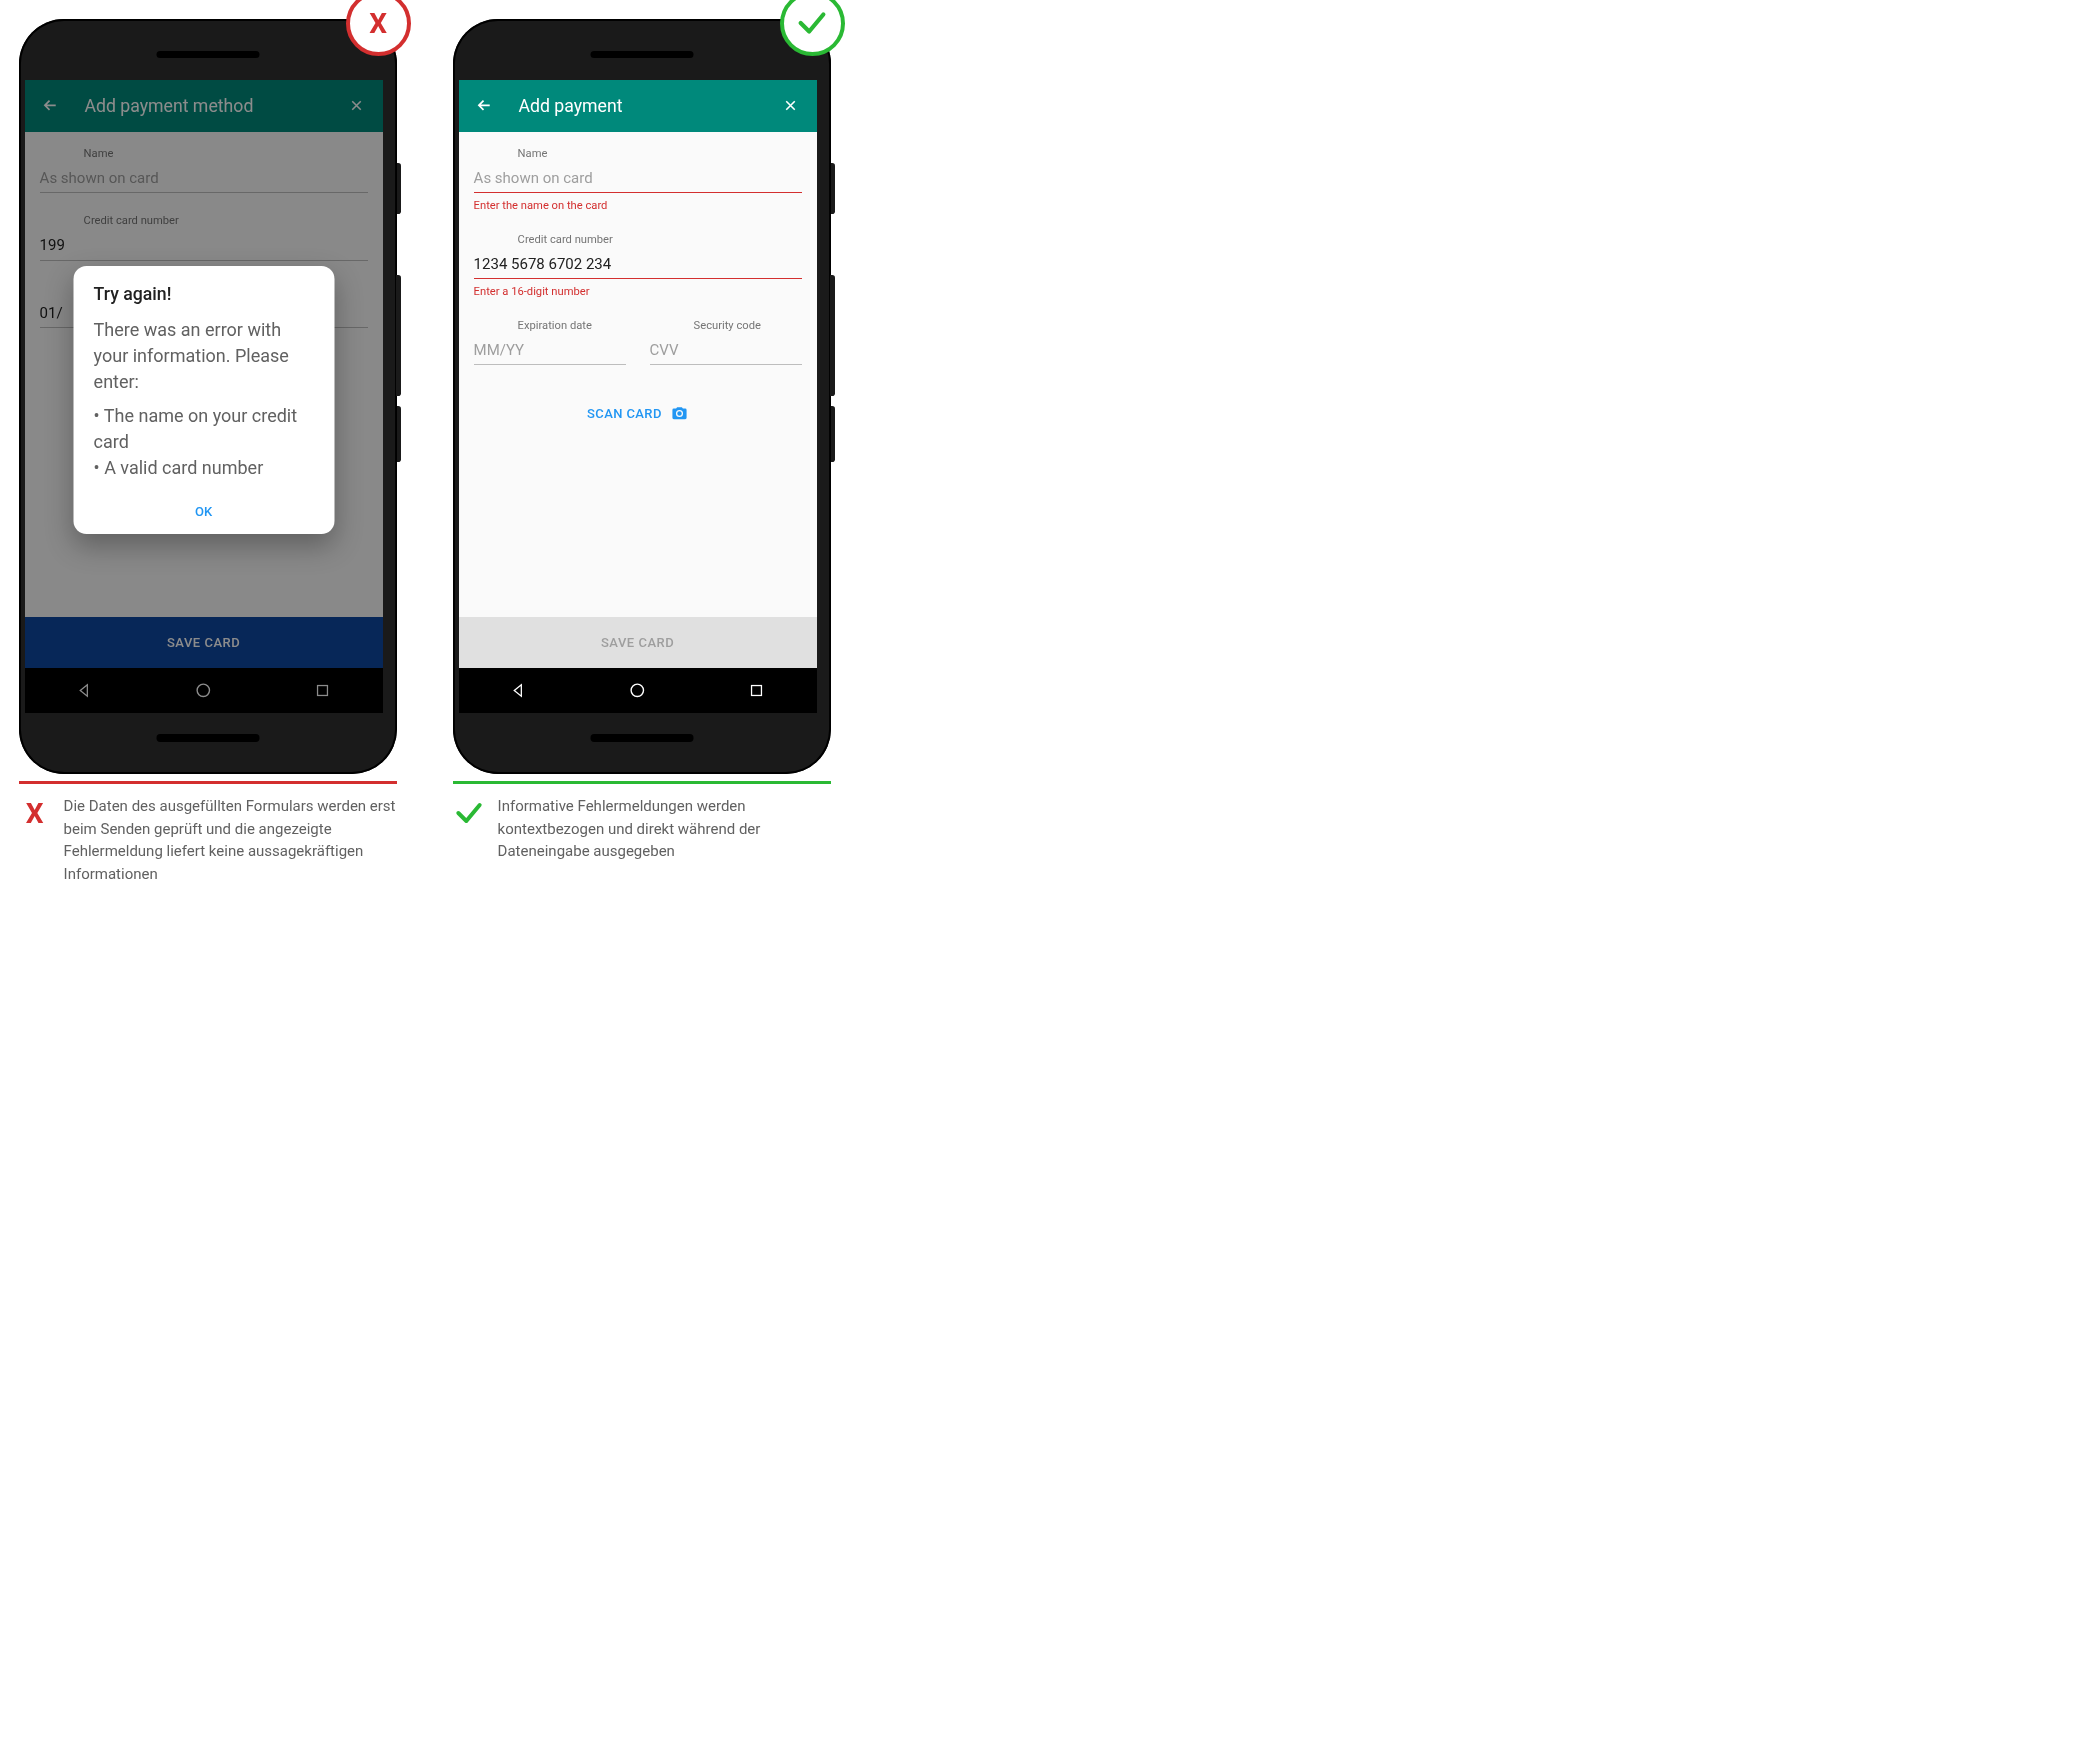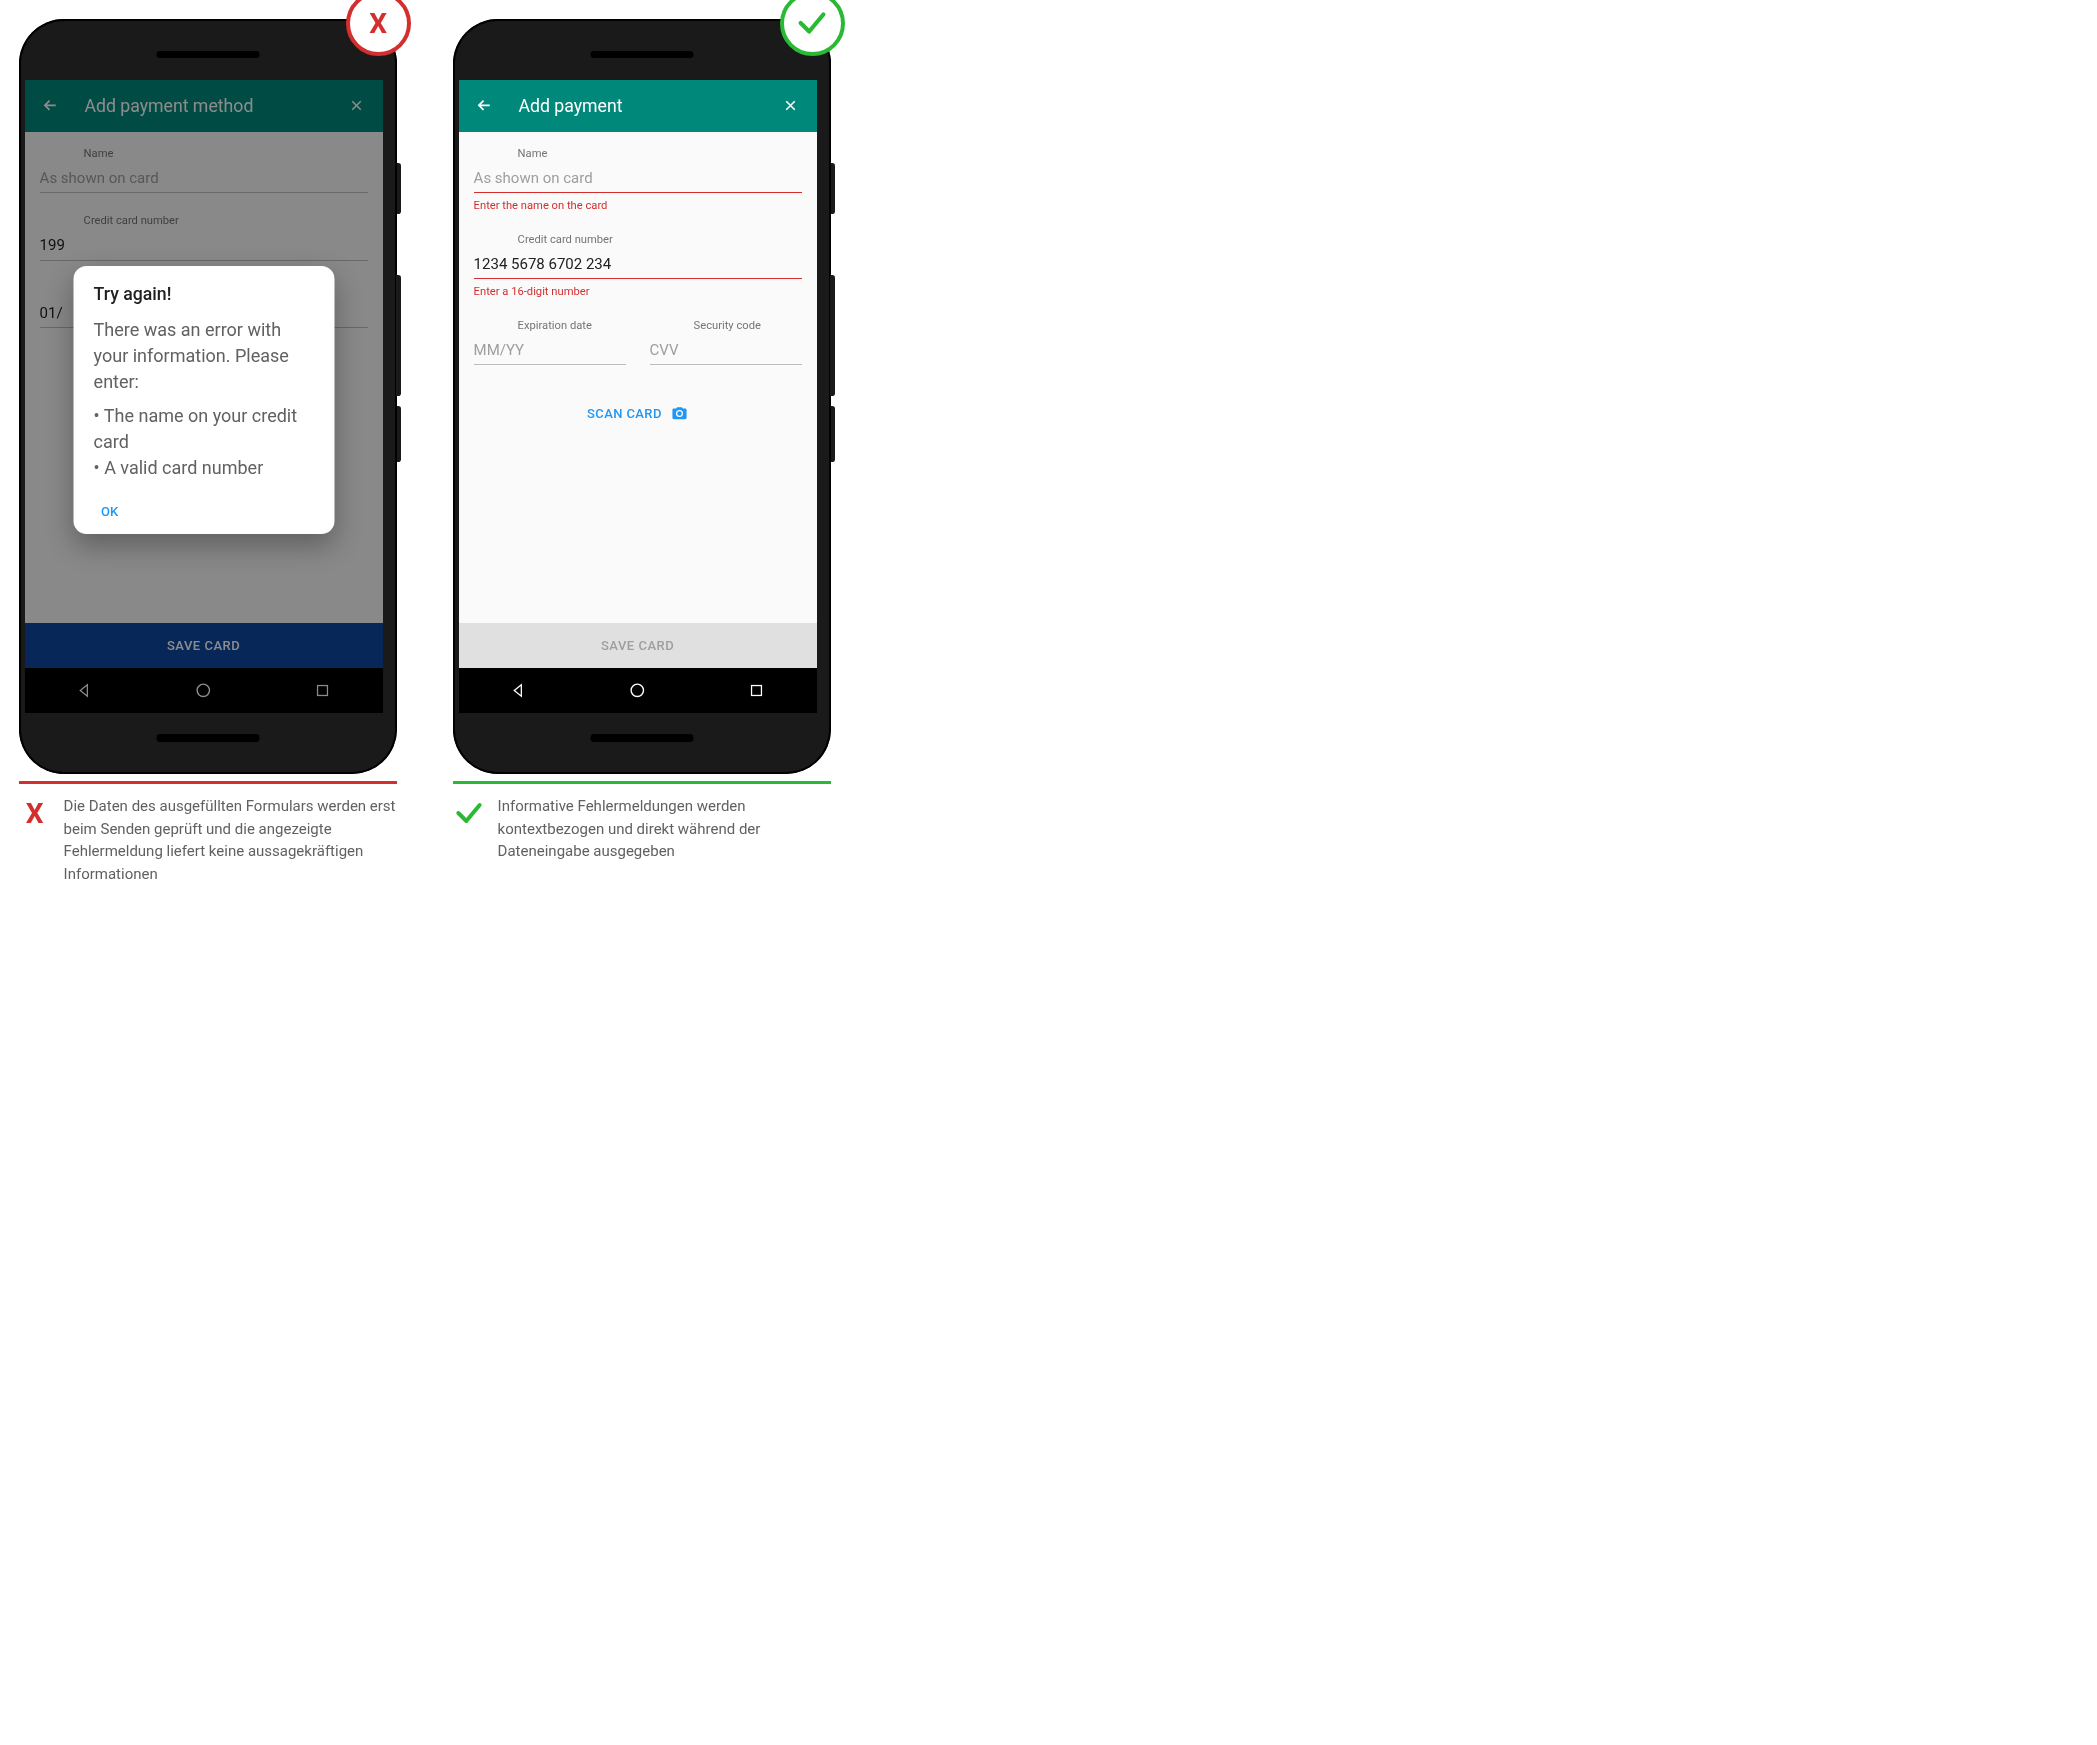--- a/index.html
+++ b/index.html
@@ -136,21 +136,21 @@
       font-weight: 500;
       font-size: 13px;
       letter-spacing: 0.4px;
       display: flex;
       align-items: center;
       justify-content: center;
       gap: 9.3px;
       cursor: pointer;
     }
     .save-bar {
-      height: 45px;
+      height: 51px;
       display: flex;
       align-items: center;
       justify-content: center;
       color: #fff;
       font-size: 13px;
       font-weight: 500;
       letter-spacing: 0.5px;
     }
     .save-bar.enabled { background: #0d47a1; }
     .save-bar.disabled { background: #e0e0e0; color: #9e9e9e; }
@@ -190,21 +190,21 @@
     }
     .dialog-body {
       font-size: 18px;
       color: #616161;
       line-height: 1.45;
     }
     .dialog-list {
       margin-top: 7.5px;
     }
     .dialog-actions {
-      text-align: left;
+      text-align: center;
       padding-top: 17px;
     }
     .dialog-ok {
       color: #2196f3;
       font-weight: 500;
       font-size: 13px;
       cursor: pointer;
       padding: 5.6px 7.5px;
       display: inline-block;
     }

